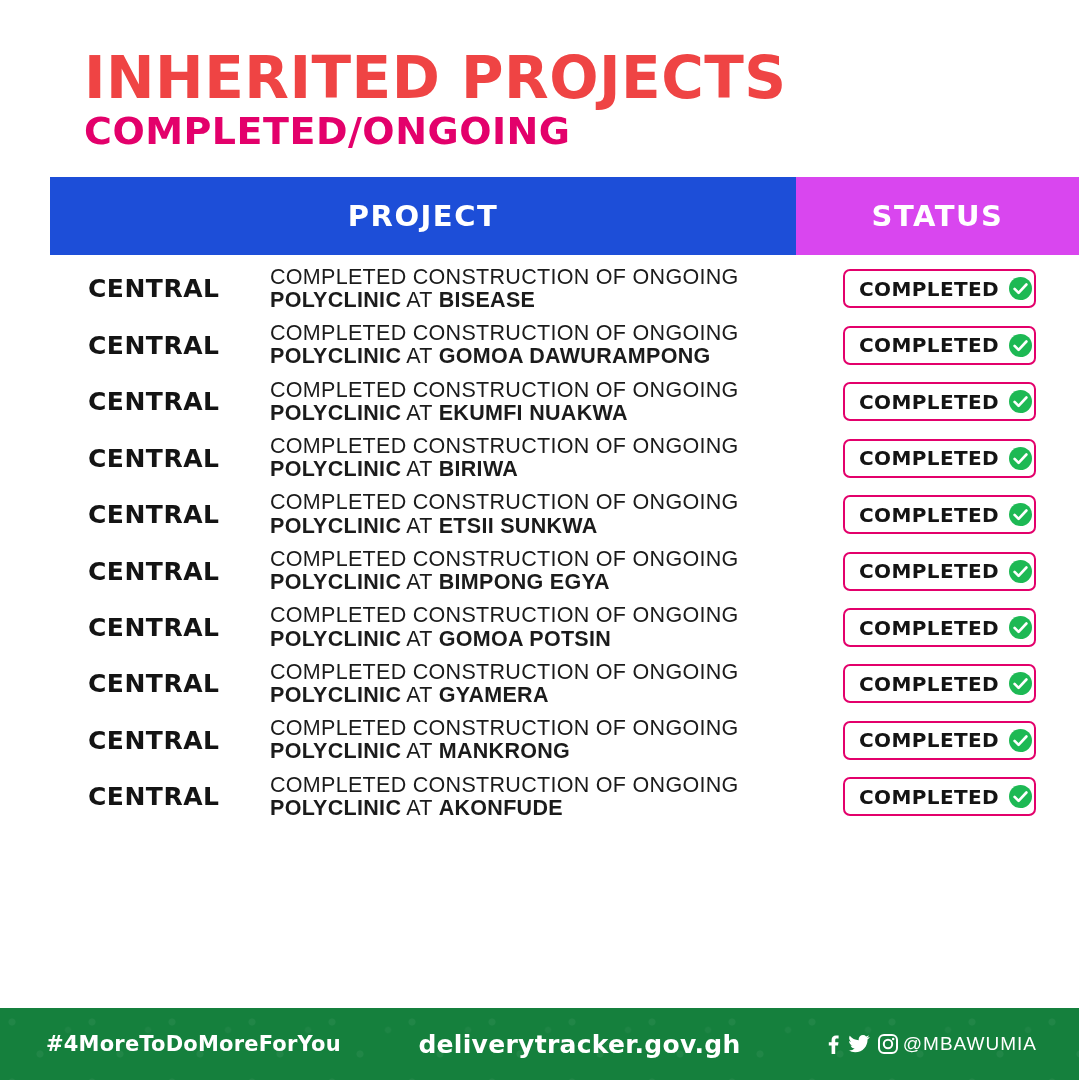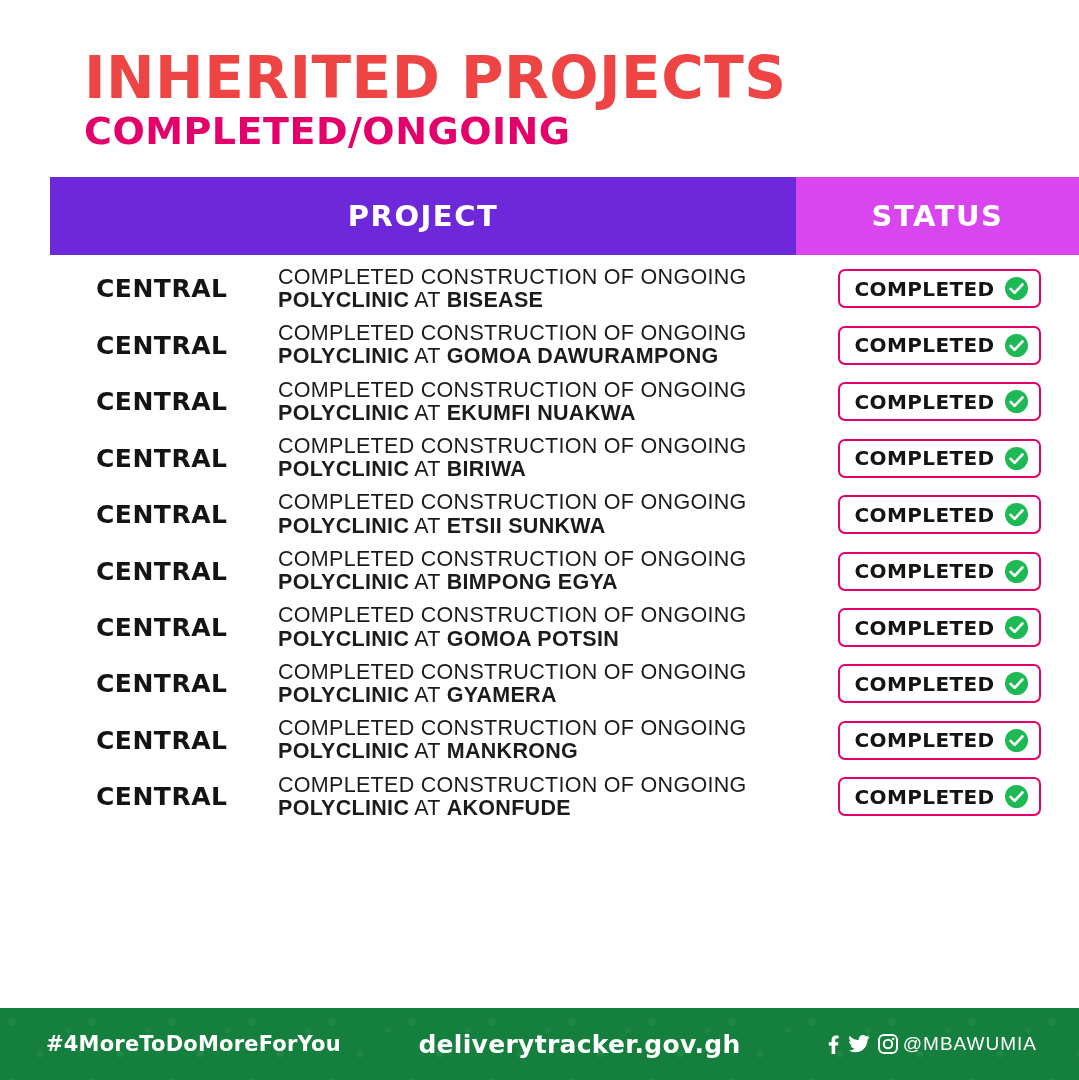--- a/index.html
+++ b/index.html
@@ -61,34 +61,33 @@
     text-transform: uppercase;
   }
   .hdr-region {
     width: 230px;
     background: #e3006b;
     border-top-left-radius: 22px;
     padding-left: 40px;
   }
   .hdr-project {
     flex: 1;
-    background: #6d28d9;
+    background: #1d4ed8;
     justify-content: center;
   }
   .hdr-status {
     width: 283px;
     background: #d946ef;
     justify-content: center;
   }
 
   
   .rows {
     margin-top: 6px;
     padding: 0 0 0 0;
-    margin-left: 8px;
   }
   .row {
     display: flex;
     align-items: center;
     min-height: 54px;
     padding: 5px 0;
   }
   .cell-region {
     width: 270px;
     padding-left: 88px;
@@ -114,21 +113,21 @@
     width: 279px;
     display: flex;
     justify-content: center;
   }
   .status-pill {
     display: inline-flex;
     align-items: center;
     gap: 9px;
     border: 2px solid #e3006b;
     border-radius: 7px;
-    padding: 5px 10px 5px 14px;
+    padding: 5px 1px 5px 14px;
     background: #ffffff;
   }
   .status-text {
     font-family: "DejaVu Sans", sans-serif;
     font-weight: bold;
     font-size: 20px;
     letter-spacing: 0.4px;
     color: #141414;
     text-transform: uppercase;
   }

